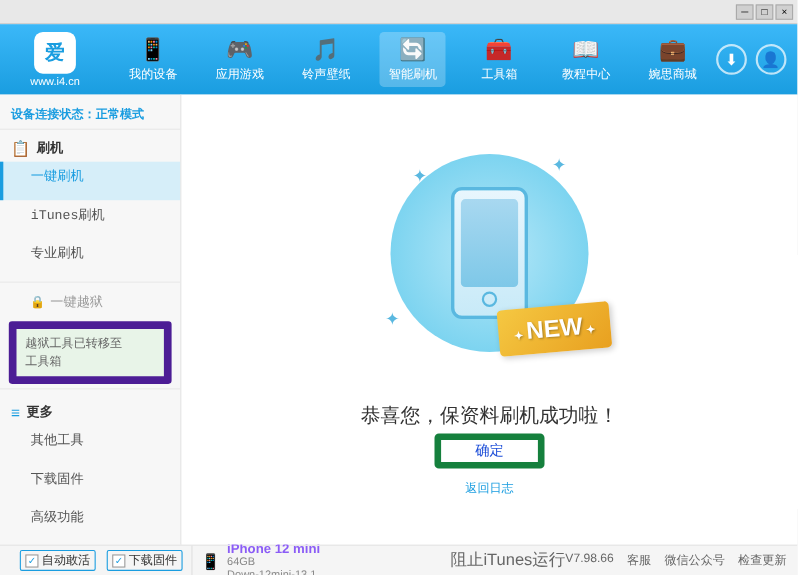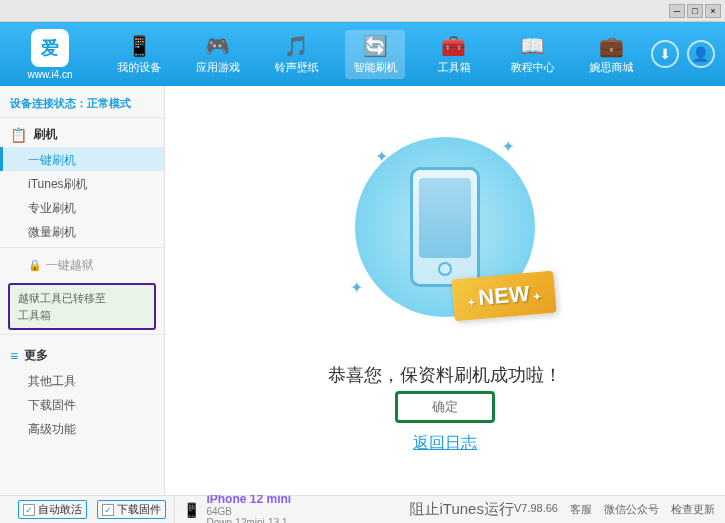--- a/index.html
+++ b/index.html
@@ -139,24 +139,25 @@
       font-size: 12px;
       color: #333;
       font-weight: bold;
     }
     .sidebar-group-icon {
       margin-right: 6px;
       font-size: 14px;
       color: #1a9de0;
     }
     .sidebar-item {
-      padding: 5px 10px 2px 28px;
+      padding: 5px 10px 13px 28px;
       font-size: 12px;
       color: #555;
       cursor: pointer;
+      font-family: Liberation Mono, monospace;
     }
     .sidebar-item.active {
       background: #d6eef9;
       color: #1a9de0;
       border-left: 3px solid #1a9de0;
       padding-left: 25px;
     }
     .sidebar-divider {
       height: 1px;
       background: #e8e8e8;
@@ -167,21 +168,21 @@
       align-items: center;
       padding: 5px 10px 5px 28px;
       color: #999;
       font-size: 12px;
     }
     .sidebar-locked-icon { margin-right: 4px; font-size: 11px; }
     .sidebar-info-box {
       margin: 4px 8px;
       padding: 5px 8px;
       background: #e8f4e8;
-      border: 2px solid #4c1d95;
+      border: 7px solid #4c1d95;
       border-radius: 3px;
       font-size: 11px;
       color: #666;
       line-height: 1.5;
     }
 
     
     .content {
       flex: 1;
       background: #fff;
@@ -277,32 +278,31 @@
     .success-text {
       font-size: 18px;
       color: #333;
       margin-bottom: 4px;
       font-weight: normal;
     }
     .confirm-btn {
       width: 100px;
       height: 32px;
       background: #fff;
-      border: 3px solid #15803d;
-      color: #737373;
+      border: 6px solid #15803d;
+      color: #1d4ed8;
       border-radius: 4px;
       cursor: pointer;
       font-size: 13px;
       margin-bottom: 10px;
     }
     .again-link {
-      font-size: 16px;
+      font-size: 11px;
       color: #1a9de0;
       cursor: pointer;
-      text-decoration: underline;
     }
 
     
     .bottom-bar {
       height: 28px;
       background: #f5f5f5;
       border-top: 1px solid #e0e0e0;
       display: flex;
       align-items: center;
       padding: 0 10px;
@@ -437,23 +437,20 @@
         <span>刷机</span>
       </div>
       <div class="sidebar-item active">
         <span>一键刷机</span>
       </div>
       <div class="sidebar-item">
         <span>iTunes刷机</span>
       </div>
       <div class="sidebar-item">
         <span>专业刷机</span>
-      </div>
-      <div class="sidebar-item">
-        <span>微量刷机</span>
       </div>
     </div>
 
     <div class="sidebar-divider"></div>
 
     <div class="sidebar-section">
       <div class="sidebar-locked">
         <span class="sidebar-locked-icon">🔒</span>
         <span>一键越狱</span>
       </div>

